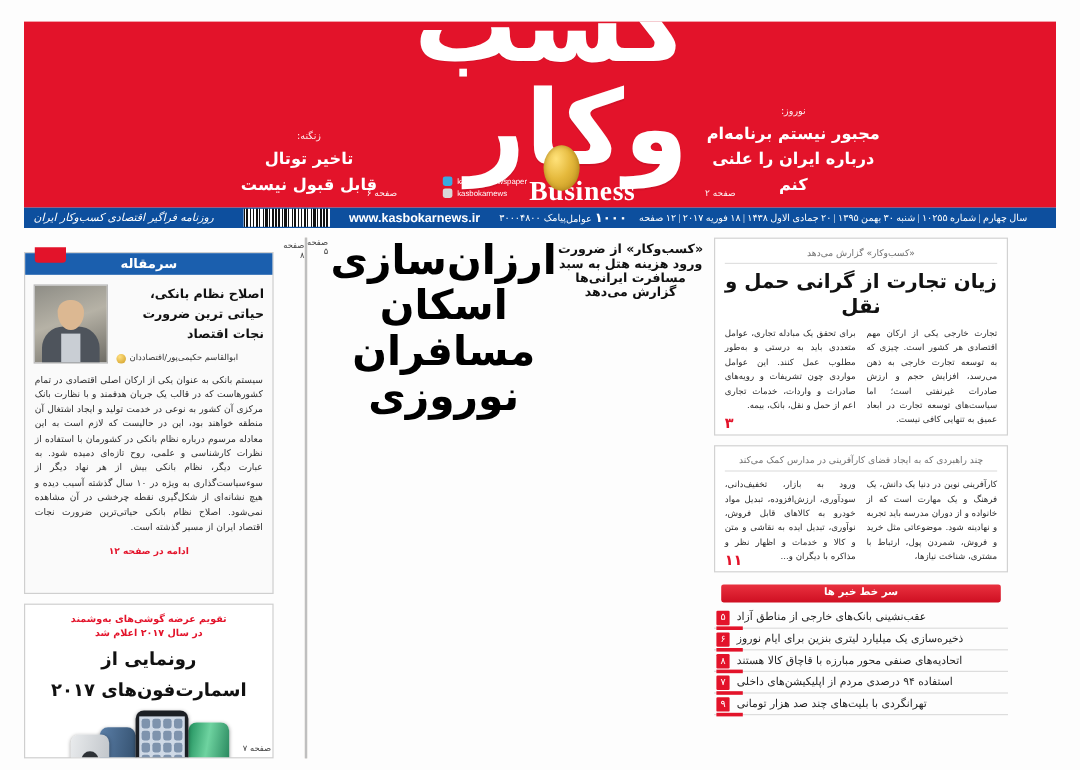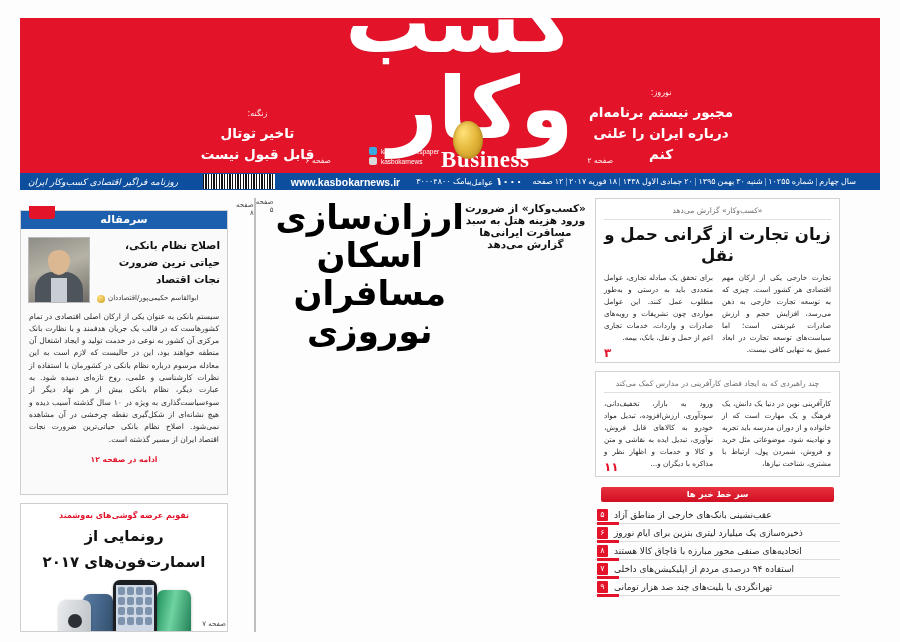--- a/index.html
+++ b/index.html
@@ -518,20 +518,21 @@
               <span>ابوالقاسم حکیمی‌پور/اقتصاددان</span>
             </div>
           </div>
         </div>
         <div class="ed-body">سیستم بانکی به عنوان یکی از ارکان اصلی اقتصادی در تمام کشورهاست که در قالب یک جریان هدفمند و با نظارت بانک مرکزی آن کشور به نوعی در خدمت تولید و ایجاد اشتغال آن منطقه خواهند بود، این در حالیست که لازم است به این معادله مرسوم درباره نظام بانکی در کشورمان با استفاده از نظرات کارشناسی و علمی، روح تازه‌ای دمیده شود. به عبارت دیگر، نظام بانکی بیش از هر نهاد دیگر از سوءسیاست‌گذاری به ویژه در ۱۰ سال گذشته آسیب دیده و هیچ نشانه‌ای از شکل‌گیری نقطه چرخشی در آن مشاهده نمی‌شود. اصلاح نظام بانکی حیاتی‌ترین ضرورت نجات اقتصاد ایران از مسیر گذشته است.</div>
         <div class="ed-more">ادامه در صفحه ۱۲</div>
       </div>
 
       <div class="phonead">
         <div class="pa-kicker">تقویم عرضه گوشی‌های به‌وشمند</div>
+        <div class="pa-kicker">در سال ۲۰۱۷ اعلام شد</div>
         <div class="pa-title">رونمایی از</div>
         <div class="pa-title">اسمارت‌فون‌های ۲۰۱۷</div>
         <div class="pa-phones">
           <div class="ph edge"></div>
           <div class="ph iph">
             <div class="scr">
                 <i></i>
                 <i></i>
                 <i></i>
                 <i></i>

